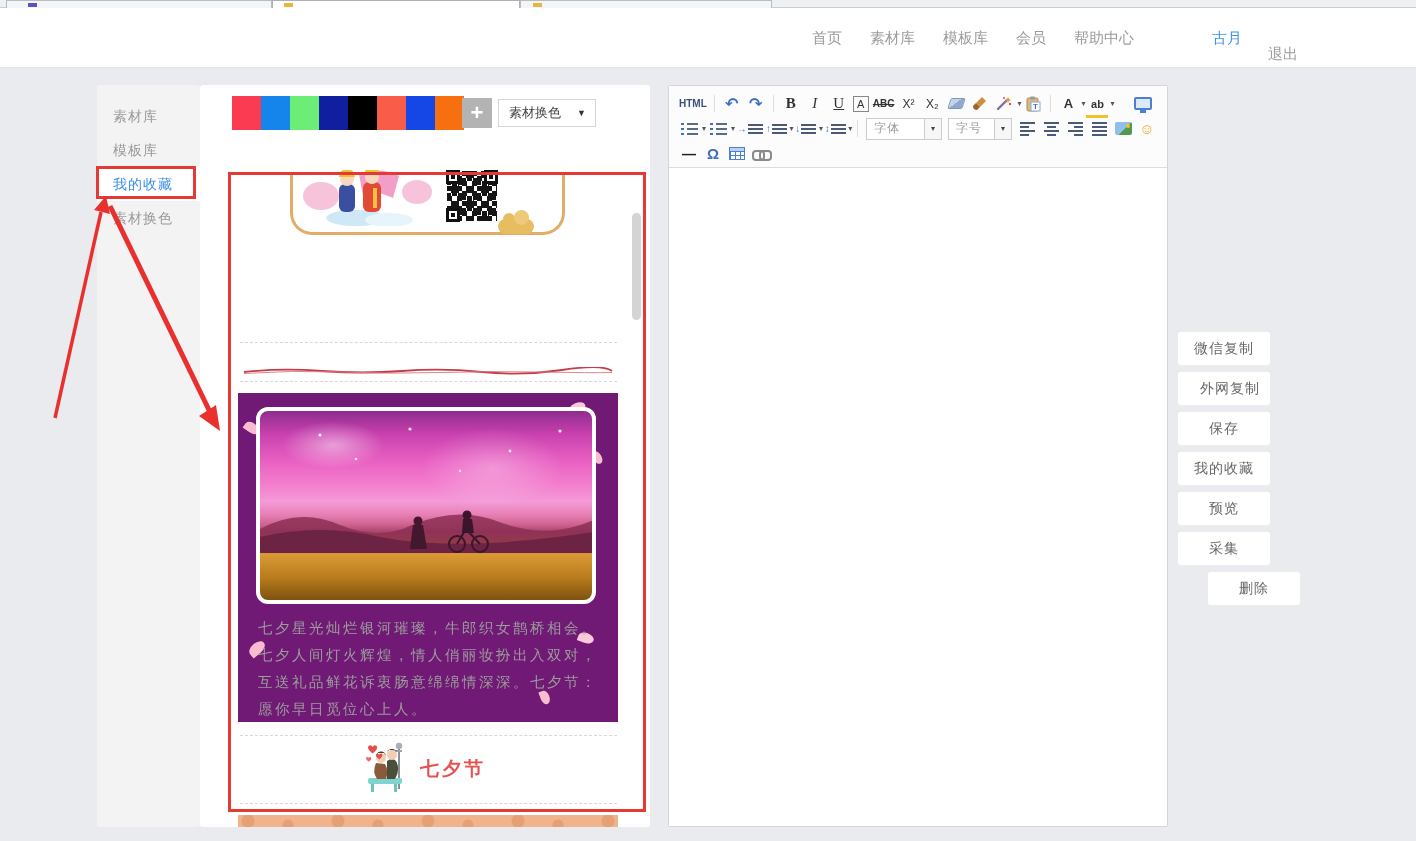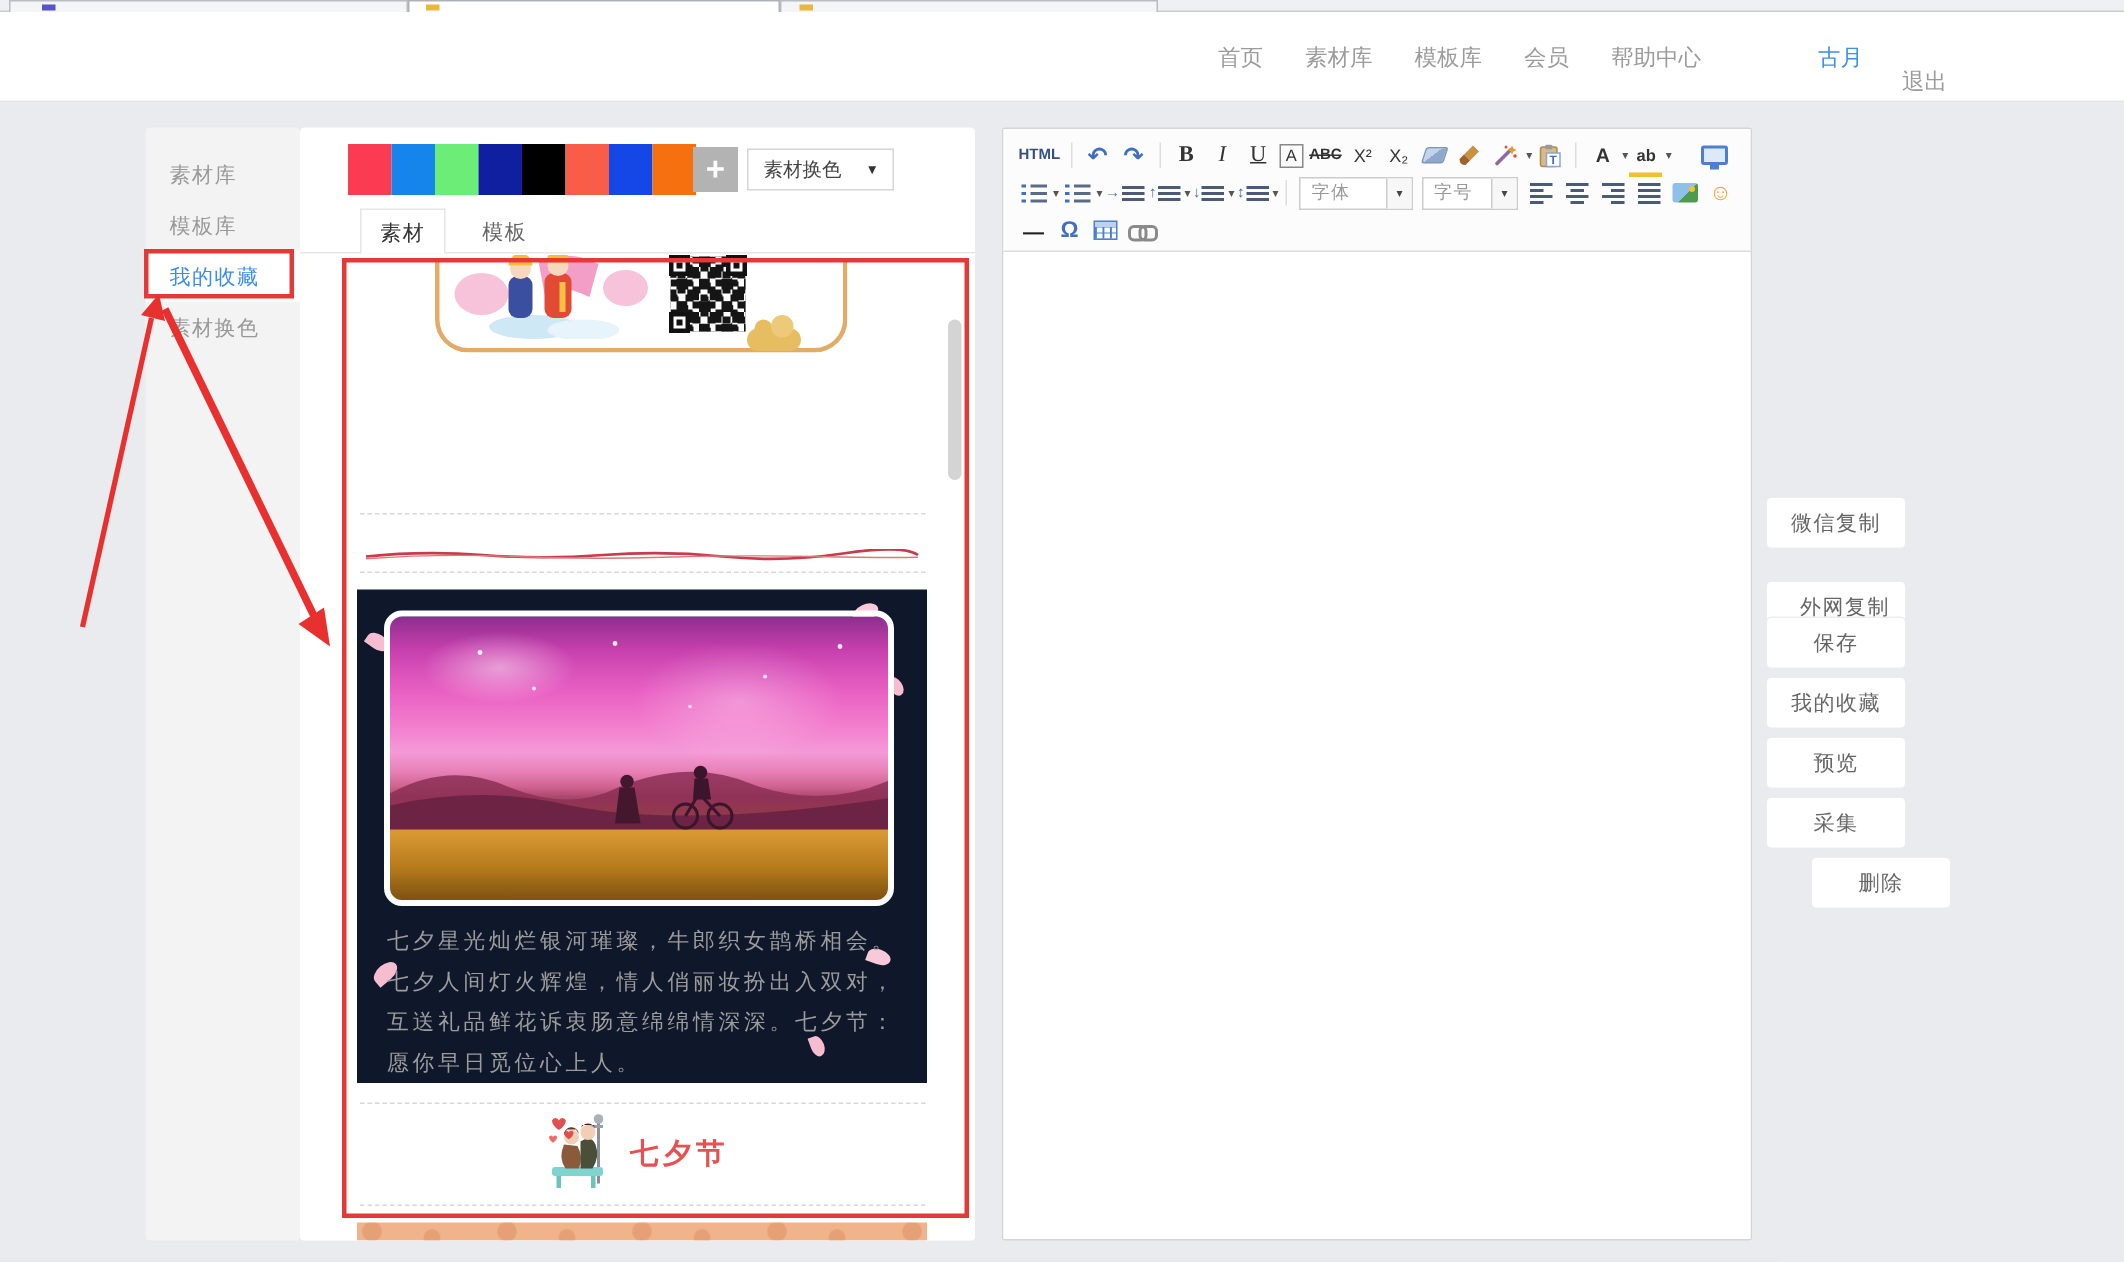--- a/index.html
+++ b/index.html
@@ -52,21 +52,21 @@
                  repeating-conic-gradient(#151515 0% 25%,transparent 0% 50%) 4px 7px/15px 15px;}
   .fp{position:absolute;width:14px;height:14px;border:3px solid #111;background:#fff;}
   .fp::after{content:"";position:absolute;left:2px;top:2px;width:4px;height:4px;background:#111;}
   .cloud{position:absolute;left:205px;top:47px;width:36px;height:15px;background:#e7bd62;border-radius:8px;}
   .cloud::before{content:"";position:absolute;left:5px;top:-6px;width:12px;height:12px;border-radius:50%;background:#e7bd62;}
   .cloud::after{content:"";position:absolute;left:16px;top:-9px;width:15px;height:15px;border-radius:50%;background:#edc979;}
 
   .dashed{position:absolute;left:40px;width:377px;border-top:1px dashed #d8d8d8;height:0;}
   .wavy{position:absolute;left:42px;}
 
-  .pink-card{position:absolute;left:38px;top:223px;width:380px;height:329px;background:#0f172a;overflow:hidden;}
+  .pink-card{position:absolute;left:38px;top:223px;width:380px;height:329px;background:#701a75;overflow:hidden;}
   .petal{position:absolute;border-radius:50% 50% 50% 0;background:#f7bcd0;}
   .scene{position:absolute;left:18px;top:14px;width:340px;height:197px;border:4px solid #fff;border-radius:12px;overflow:hidden;
      background:
        radial-gradient(closest-side at 22% 18%, rgba(255,255,255,.45), transparent 70%),
        radial-gradient(closest-side at 70% 30%, rgba(255,255,255,.30), transparent 70%),
        linear-gradient(180deg,#8e2d8f 0%,#c840ae 12%,#e85fc2 26%,#f37ccd 38%,#f49ad8 48%,#e77fb4 55%,#cf6390 60%,#a8456b 64%,#b06a27 68%,#d99a35 76%,#b97c1d 88%,#7e5210 100%);}
   .scene svg{position:absolute;left:0;top:0;}
   .card-text{position:absolute;left:20px;top:222px;width:340px;font-size:14.5px;line-height:27px;color:#9c9c9c;
              letter-spacing:2.5px;text-align:justify;}
 
@@ -177,24 +177,20 @@
     <span class="swatch" style="left: 148px; background: rgb(0, 0, 0);"></span>
     <span class="swatch" style="left: 177px; background: rgb(249, 92, 73);"></span>
     <span class="swatch" style="left: 206px; background: rgb(21, 71, 230);"></span>
     <span class="swatch" style="left: 235px; background: rgb(247, 112, 15);"></span>
     <div class="addcolor">+</div>
     <div class="recolor">
       <span>素材换色</span>
       <span class="car">▼</span>
     </div>
 
-    <div class="tabrow">
-      <div class="ptab active">素材</div>
-      <div class="ptab idle">模板</div>
-    </div>
 
     <div class="pv">
 
       <div class="frame-item">
         <span style="position:absolute;left:8px;top:-4px;">
           <svg width="132" height="58" viewBox="0 0 132 58">
             <ellipse cx="20" cy="28" rx="18" ry="14" fill="#f6c3da"></ellipse>
             <ellipse cx="116" cy="24" rx="15" ry="12" fill="#f6c3da"></ellipse>
             <path d="M58 6 Q80 -2 98 8 L92 30 Q72 20 62 28 Z" fill="#ef86b9" opacity=".8"></path>
             <ellipse cx="55" cy="50" rx="30" ry="8" fill="#cfe8f5"></ellipse>
@@ -457,21 +453,21 @@
           </span>
         <span class="tb">
             <span class="link-ic"></span>
           </span>
       </div>
     </div>
     <div style="position:absolute;left:0;top:83px;width:498px;height:657px;background:#fff;"></div>
   </div>
 
   <div class="act-btn" style="top:332px;">微信复制</div>
-  <div class="act-btn" style="top:388px;padding-left:12px;">外网复制</div>
+  <div class="act-btn" style="top:372px;padding-left:12px;">外网复制</div>
   <div class="act-btn" style="top:412px;">保存</div>
   <div class="act-btn" style="top:452px;">我的收藏</div>
   <div class="act-btn" style="top:492px;">预览</div>
   <div class="act-btn" style="top:532px;">采集</div>
   <div class="act-btn" style="top:572px;margin-left:30px;">删除</div>
 
   <div class="anno-rect" style="left:96px;top:166px;width:100px;height:33px;"></div>
   <div class="anno-rect" style="left:228px;top:172px;width:418px;height:640px;"></div>
   <svg id="anno-svg" width="1416" height="841">
     <line x1="55" y1="418" x2="101" y2="212" stroke="#e8312e" stroke-width="3.5"></line>

